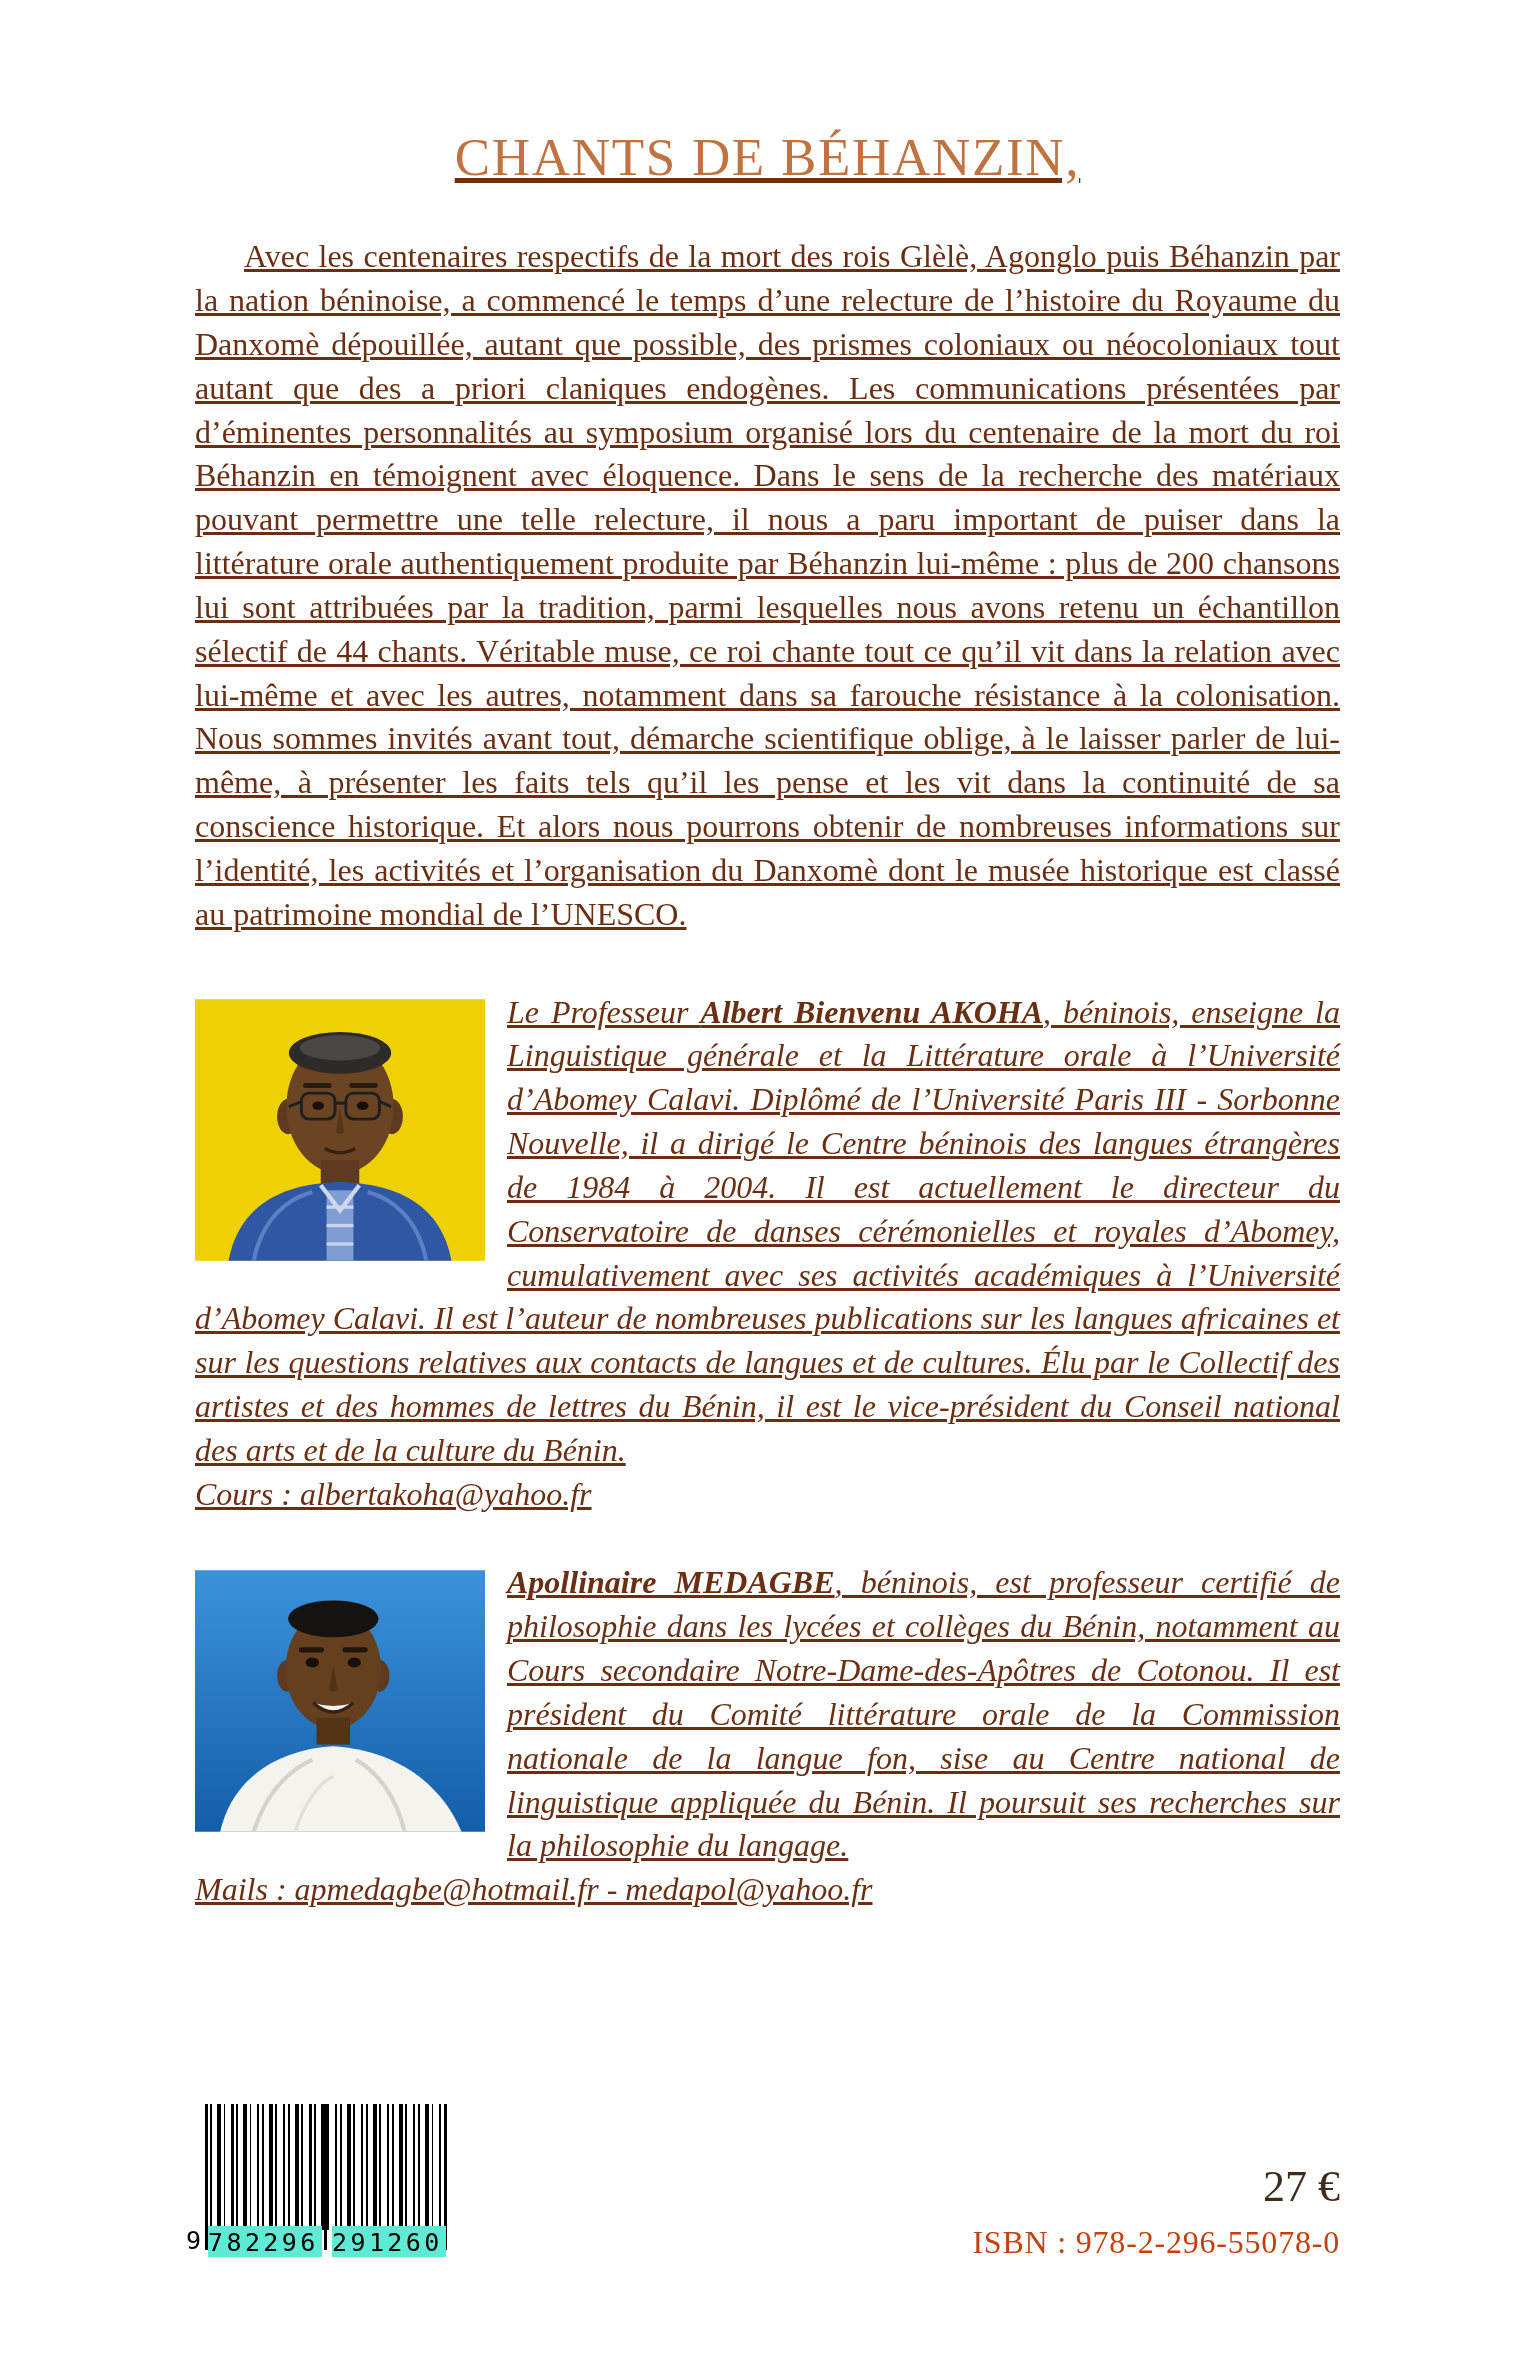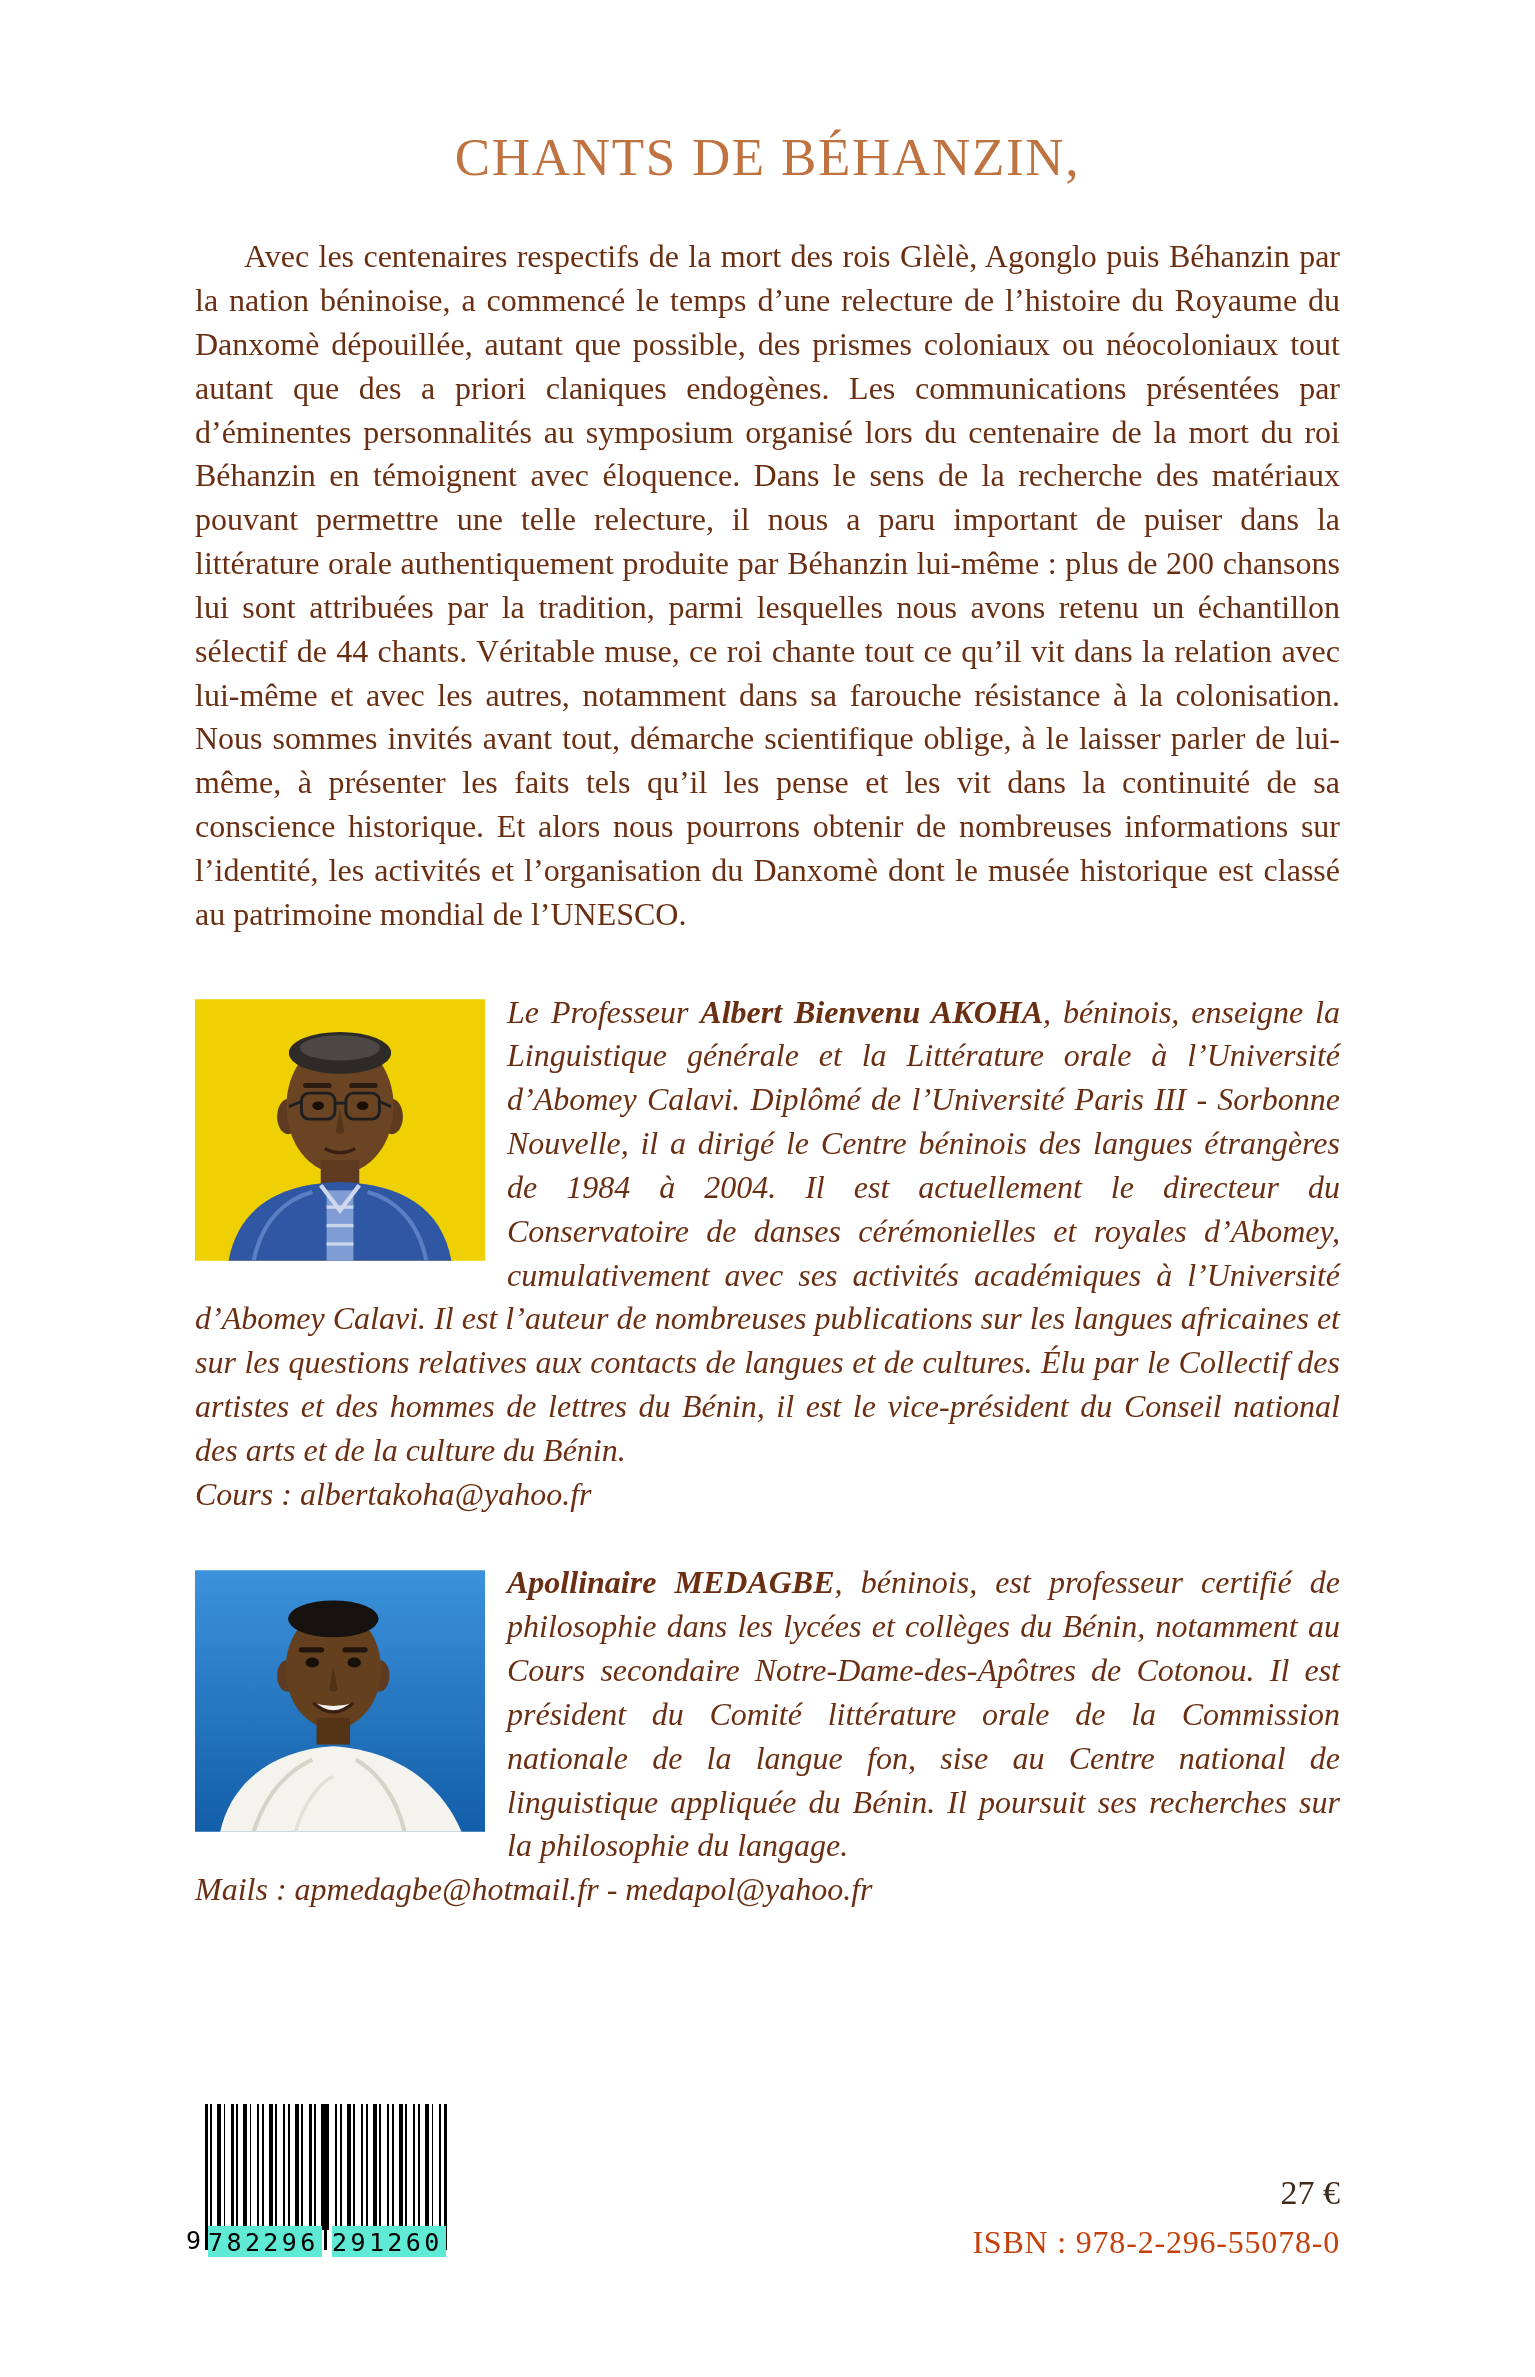--- a/index.html
+++ b/index.html
@@ -3,20 +3,21 @@
 <meta charset="utf-8">
 <style>
   html,body { margin:0; padding:0; background:#ffffff; }
   .page {
     position:relative;
     width:1535px; height:2377px;
     background:#ffffff;
     font-family:"Liberation Serif", serif;
     color:#6a2f12;
     overflow:hidden;
+    text-decoration:underline;
   }
   .title {
     padding-top:124px;
     text-align:center;
     color:#bf7340;
     font-size:53px;
     line-height:1.27;
     letter-spacing:1.7px;
     font-weight:400;
   }
@@ -84,21 +85,21 @@
     flex:1; text-align:left; background:#5eead4;
     margin:0 5px; letter-spacing:3.4px; padding-top:1.7px;
   }
   .price-isbn {
     position:absolute;
     right:195px; bottom:116px;
     text-align:right;
     font-family:"Liberation Sans", sans-serif;
     color:#3a2a20;
   }
-  .price { font-size:34px; margin-bottom:11.7px; font-family:"Liberation Serif", serif; color:#3f2b1c; }
+  .price { font-size:44px; margin-bottom:11.7px; font-family:"Liberation Serif", serif; color:#3f2b1c; }
   .isbn  { font-size:32px; letter-spacing:0.8px; color:#c2410c; font-family:"Liberation Serif", serif; }
 </style>
 </head>
 <body>
 
 <div class="page">
 
   <div class="title">
     <div>CHANTS DE BÉHANZIN,</div>
   </div>

